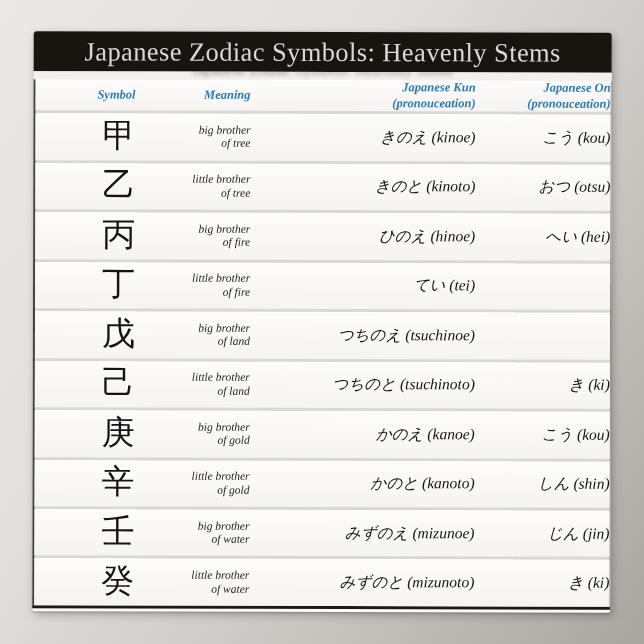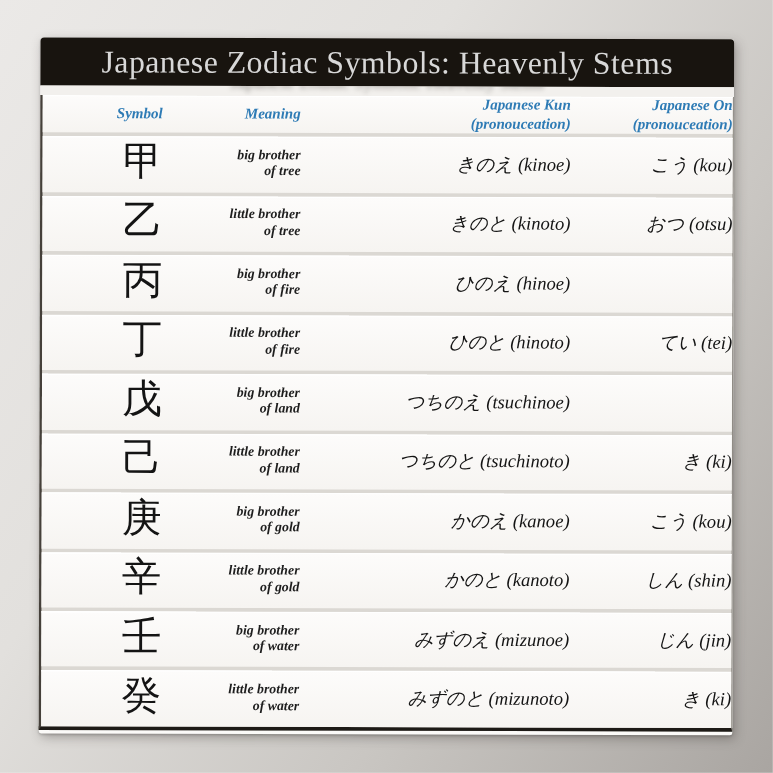--- a/index.html
+++ b/index.html
@@ -54,21 +54,21 @@
   .cell { text-align:right; }
   .hcell {
     color:#2e7bb5; font-style:italic; font-weight:600;
     font-size:12.5px; line-height:1.25; white-space:pre-line;
   }
   .c-symbol {
     font-size:33px; line-height:1; color:#141414; padding-bottom:2px;
     font-family:"Liberation Serif","DejaVu Serif",serif;
   }
   .c-meaning {
-    font-size:11.5px; font-weight:bold; font-style:italic;
+    font-size:11.5px; font-weight:normal; font-style:italic;
     line-height:1.18; white-space:pre-line; color:#1e1e1e;
   }
   .c-kun, .c-on { font-size:15.5px; color:#141414;font-style:italic; }
 </style>
 </head>
 <body>
 
 <div class="poster">
 
   <div class="banner">
@@ -105,27 +105,27 @@
 of tree</div>
         <div class="cell c-kun">きのと (kinoto)</div>
         <div class="cell c-on">おつ (otsu)</div>
       </div>
 
       <div class="trow drow">
         <div class="cell c-symbol">丙</div>
         <div class="cell c-meaning">big brother
 of fire</div>
         <div class="cell c-kun">ひのえ (hinoe)</div>
+        <div class="cell c-on">へい (hei)</div>
       </div>
 
       <div class="trow drow">
         <div class="cell c-symbol">丁</div>
         <div class="cell c-meaning">little brother
 of fire</div>
-        <div class="cell c-kun">ひのと (hinoto)</div>
         <div class="cell c-on">てい (tei)</div>
       </div>
 
       <div class="trow drow">
         <div class="cell c-symbol">戊</div>
         <div class="cell c-meaning">big brother
 of land</div>
         <div class="cell c-kun">つちのえ (tsuchinoe)</div>
       </div>
 

